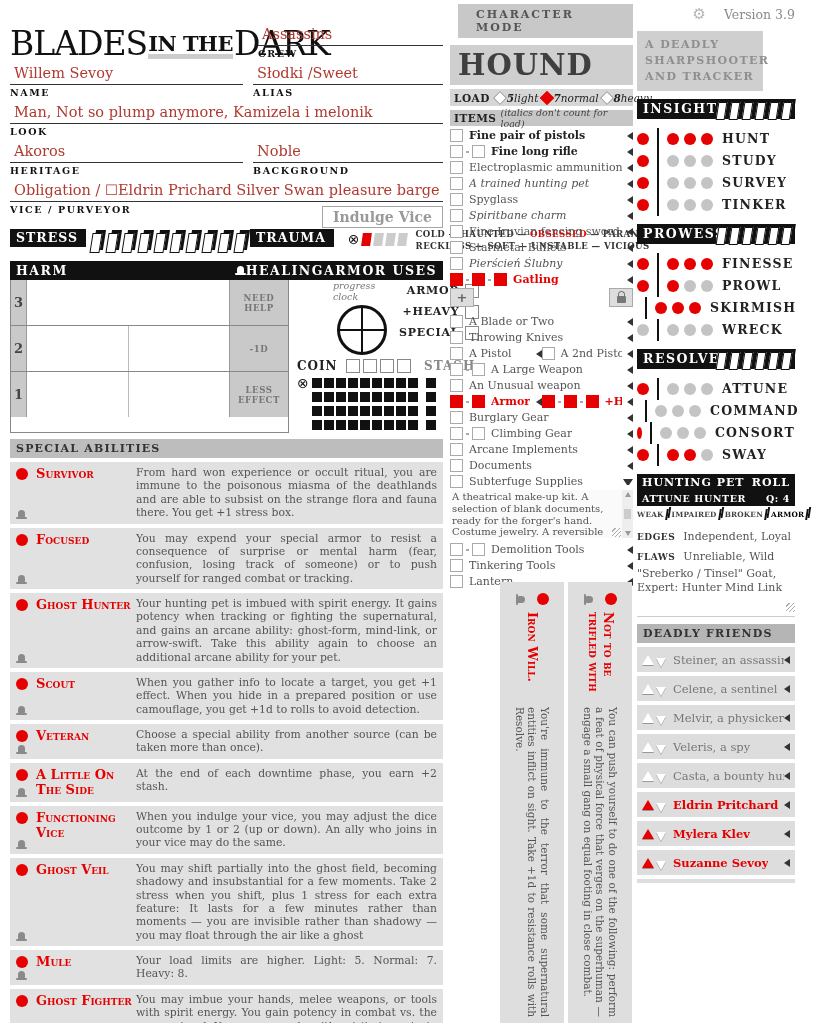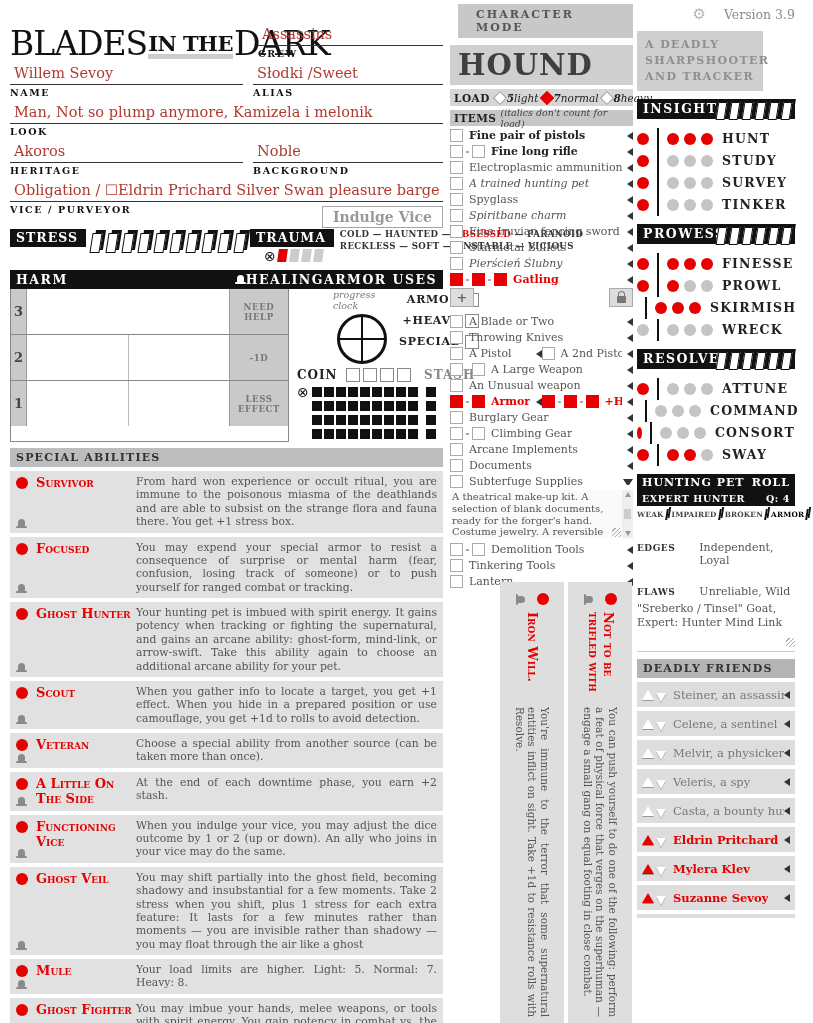--- a/index.html
+++ b/index.html
@@ -46,21 +46,21 @@
   .flab{font-size:9.5px;font-weight:bold;letter-spacing:1.6px;color:#111;margin-top:2px;}
   .w233{flex:none;width:233px;}
   #vicewrap{position:relative;margin-bottom:4px;}
   #indulge{position:absolute;right:0;top:24px;border:1px solid #a5a5a5;background:#fff;color:#999;
      font-weight:bold;font-size:14px;padding:2px 10px;font-family:inherit;}
   
   #stressrow{display:flex;align-items:flex-start;margin-top:14px;}
   .blabel{background:#111;color:#fff;font-weight:bold;font-size:12.5px;letter-spacing:1px;
      padding:1px 8px 2px 6px;flex:none;}
   #stress-flags{flex:none;display:flex;margin:0 2px;}
-  #trcol{flex:none;display:flex;flex-direction:column;}
+  #trcol{flex:none;display:flex;flex-direction:row;}
   #trboxes{display:flex;align-items:center;margin-top:2px;padding-left:14px;}
   #trauma-words{margin-left:6px;line-height:1.35;}
   .tline{font-size:8.6px;font-weight:bold;color:#333;letter-spacing:0.4px;white-space:nowrap;}
   .tword.on{color:#e60000;}
   
   #harmhdr{margin-top:8px;justify-content:flex-start;gap:0;height:19px;}
   #harmhdr .right{margin-left:auto;display:flex;align-items:center;}
   #harmbody{display:flex;}
   .htable{width:277px;border:1px solid #888;border-top:none;flex:none;}
   .hrow{display:flex;height:45px;border-bottom:1px solid #888;}
@@ -157,21 +157,21 @@
   .actlab{font-size:12.5px;font-weight:bold;letter-spacing:1.2px;color:#222;margin-left:9px;}
   
   #pet{margin-top:8px;}
   .petbar1{height:18px;display:flex;justify-content:space-between;align-items:center;background:#111;color:#fff;
      font-weight:bold;font-size:11px;letter-spacing:1px;padding:0 5px;}
   .petbar2{height:14px;display:flex;justify-content:space-between;align-items:center;background:#111;color:#fff;
      font-weight:bold;font-size:9.5px;letter-spacing:0.6px;padding:0 5px;}
   #pet-tabs{display:flex;align-items:center;height:17px;}
   .ptlab{font-size:7.3px;font-weight:bold;color:#444;letter-spacing:0.2px;}
   .ptlab.strong{color:#000;}
-  .petline{display:flex;gap:24px;align-items:baseline;margin-top:18px;}
+  .petline{display:flex;gap:8px;align-items:baseline;margin-top:7px;}
   .petkey{font-size:9px;font-weight:bold;color:#333;letter-spacing:0.5px;}
   .petval{font-size:11px;color:#555;}
   #petnotes{margin-top:4px;font-size:11px;color:#555;line-height:1.3;}
   #petrsz{margin-left:auto;width:9px;height:9px;margin-top:8px;
      background:repeating-linear-gradient(135deg,transparent 0 2px,#aaa 2px 3px);}
   #petdiv{border-top:1px solid #ccc;margin-top:4px;}
   
   #friendsbar{margin-top:7px;background:#b5b5b5;}
   .frow{display:flex;align-items:center;height:25px;background:#ddd;margin-top:4px;padding:0 5px;}
   .tri-up{width:0;height:0;border-left:6px solid transparent;border-right:6px solid transparent;
@@ -909,21 +909,21 @@
           </div>
         </div>
       </div>
 
     <div id="pet">
       <div class="petbar1">
         <span>HUNTING PET</span>
         <span>ROLL</span>
       </div>
       <div class="petbar2">
-        <span>EXPERT  HUNTER</span>
+        <span>ATTUNE  HUNTER</span>
         <span>Q: 4</span>
       </div>
       <div id="pet-tabs">
           <span class="ptlab">WEAK</span>
           <span class="flag pet"></span>
           <span class="ptlab">IMPAIRED</span>
           <span class="flag pet"></span>
           <span class="ptlab">BROKEN</span>
           <span class="flag pet"></span>
           <span class="ptlab strong">ARMOR</span>

